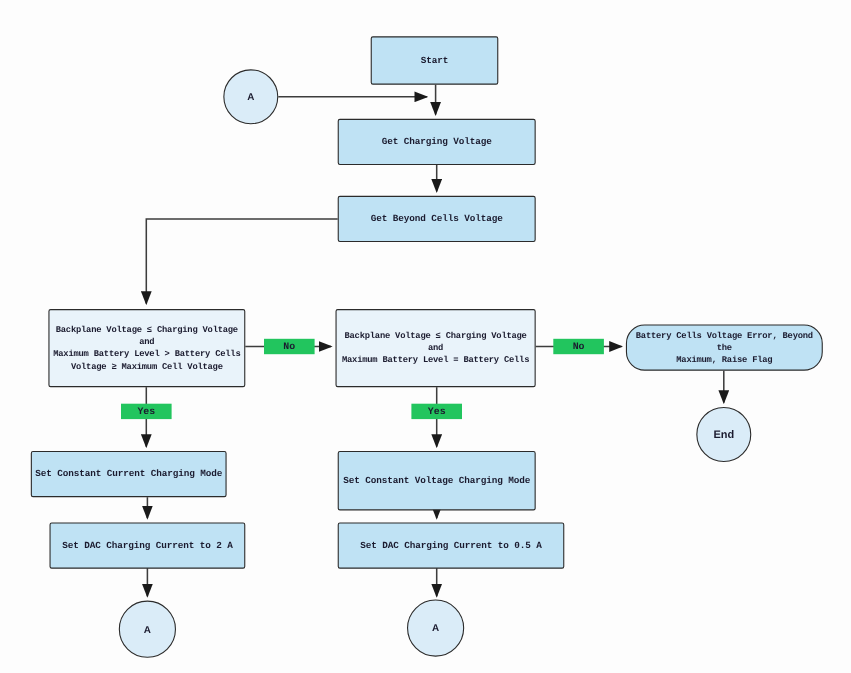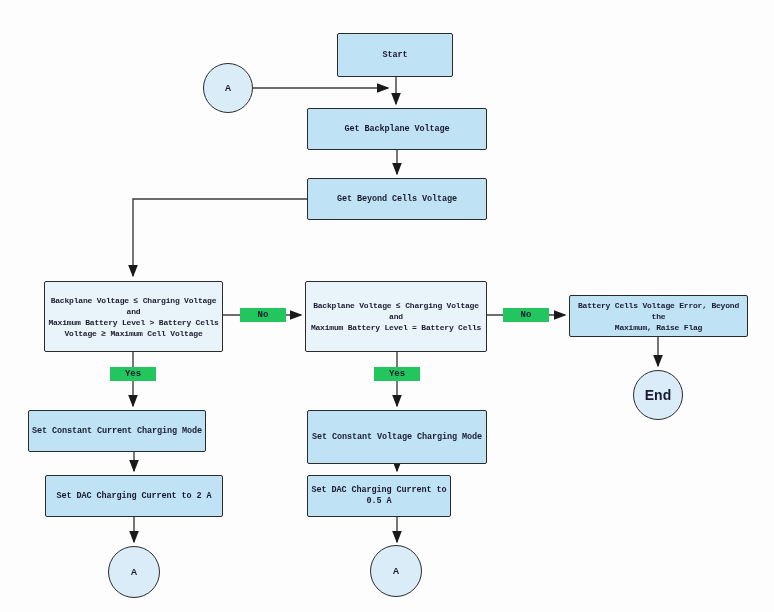--- a/index.html
+++ b/index.html
@@ -65,42 +65,42 @@
     <line x1="133" y1="352" x2="133" y2="406" marker-end="url(#arr)"></line>
     <line x1="397" y1="352" x2="397" y2="406" marker-end="url(#arr)"></line>
     <line x1="658" y1="337" x2="658" y2="366" marker-end="url(#arr)"></line>
     <line x1="134" y1="452" x2="134" y2="471" marker-end="url(#arr)"></line>
     <line x1="397" y1="452" x2="397" y2="471" marker-end="url(#arr)"></line>
     <line x1="134" y1="515" x2="134" y2="542" marker-end="url(#arr)"></line>
     <line x1="397" y1="515" x2="397" y2="542" marker-end="url(#arr)"></line>
   </svg>
 
   <div class="circle" style="left:203px;top:63px;width:50px;height:50px;">A</div>
-  <div class="circle" style="left:633px;top:370px;width:50px;height:50px;font-size:14px;">End</div>
+  <div class="circle" style="left:633px;top:370px;width:50px;height:50px;font-size:10px;">End</div>
   <div class="circle" style="left:108px;top:546px;width:52px;height:52px;">A</div>
   <div class="circle" style="left:370px;top:545px;width:52px;height:52px;">A</div>
 
   <div class="node process" style="left:337px;top:33px;width:116px;height:44px;">Start</div>
-  <div class="node process" style="left:307px;top:108px;width:180px;height:42px;">Get Backplane Voltage</div>
+  <div class="node process" style="left:307px;top:108px;width:180px;height:42px;">Get Charging Voltage</div>
   <div class="node process" style="left:307px;top:178px;width:180px;height:42px;">Get Beyond Cells Voltage</div>
 
   <div class="node decision" style="left:44px;top:281px;width:179px;height:71px;">Backplane Voltage ≤ Charging Voltage
 and
 Maximum Battery Level &gt; Battery Cells
 Voltage ≥ Maximum Cell Voltage</div>
   <div class="node decision" style="left:305px;top:281px;width:182px;height:71px;">Backplane Voltage ≤ Charging Voltage
 and
 Maximum Battery Level = Battery Cells</div>
 
-  <div class="node errorbox" style="left:569px;top:295px;width:179px;height:42px;">Battery Cells Voltage Error, Beyond the
+  <div class="node errorbox" style="left:569px;top:295px;width:179px;height:42px;border-radius:17px;">Battery Cells Voltage Error, Beyond the
 Maximum, Raise Flag</div>
 
   <div class="node process" style="left:28px;top:410px;width:178px;height:42px;">Set Constant Current Charging Mode</div>
   <div class="node process" style="left:45px;top:475px;width:178px;height:42px;">Set DAC Charging Current to 2 A</div>
   <div class="node process" style="left:307px;top:410px;width:180px;height:54px;">Set Constant Voltage Charging Mode</div>
-  <div class="node process" style="left:307px;top:475px;width:144px;height:42px;">Set DAC Charging Current to 0.5 A</div>
+  <div class="node process" style="left:307px;top:475px;width:206px;height:42px;">Set DAC Charging Current to 0.5 A</div>
 
   <div class="edge-label" style="left:240px;top:308px;">No</div>
   <div class="edge-label" style="left:503px;top:308px;">No</div>
   <div class="edge-label" style="left:110px;top:367px;">Yes</div>
   <div class="edge-label" style="left:374px;top:367px;">Yes</div>
 
 </div>
 
 </body></html>

